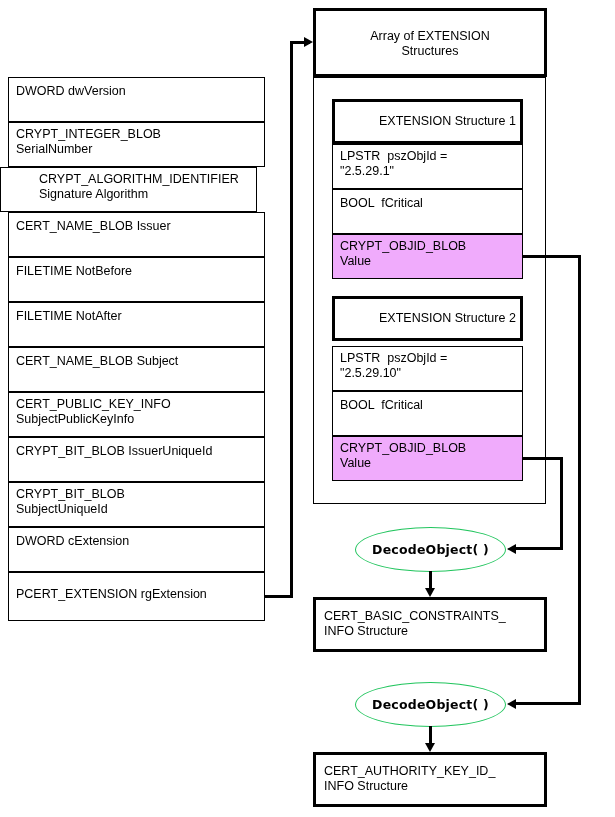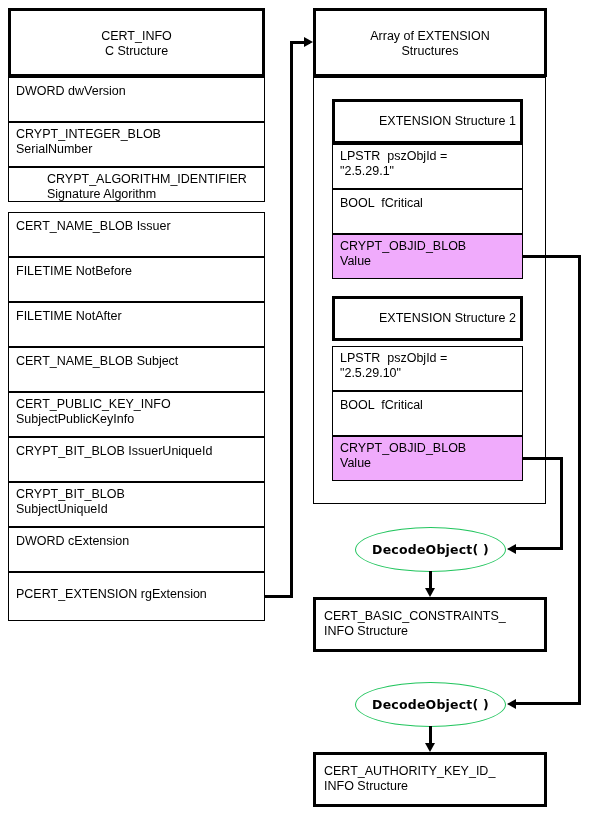--- a/index.html
+++ b/index.html
@@ -130,29 +130,25 @@
   }
 
   #decode-1 { left: 355px; top: 527px; width: 151px; height: 45px; }
   #decode-2 { left: 355px; top: 682px; width: 151px; height: 45px; }
 </style>
 </head>
 <body>
 
 <div id="canvas">
 
-  <div class="box thick" id="cert-info-header">
-    <div class="hdr-text">CERT_INFO
-C Structure</div>
-  </div>
 
   <div class="cell" style="left:8px;  top:77px;  width:257px; height:45px;">DWORD dwVersion</div>
   <div class="cell tight" style="left:8px; top:122px; width:257px; height:45px;">CRYPT_INTEGER_BLOB
 SerialNumber</div>
-  <div class="cell tight" style="left:8px; top:167px; width:257px; height:35px;padding-left:38px;">CRYPT_ALGORITHM_IDENTIFIER
+  <div class="cell tight" style="left:0; top:167px; width:257px; height:45px;padding-left:38px;">CRYPT_ALGORITHM_IDENTIFIER
 Signature Algorithm</div>
   <div class="cell" style="left:8px;  top:212px; width:257px; height:45px;">CERT_NAME_BLOB Issuer</div>
   <div class="cell" style="left:8px;  top:257px; width:257px; height:45px;">FILETIME NotBefore</div>
   <div class="cell" style="left:8px;  top:302px; width:257px; height:45px;">FILETIME NotAfter</div>
   <div class="cell" style="left:8px;  top:347px; width:257px; height:45px;">CERT_NAME_BLOB Subject</div>
   <div class="cell tight" style="left:8px; top:392px; width:257px; height:45px;">CERT_PUBLIC_KEY_INFO
 SubjectPublicKeyInfo</div>
   <div class="cell" style="left:8px;  top:437px; width:257px; height:45px;">CRYPT_BIT_BLOB IssuerUniqueId</div>
   <div class="cell tight" style="left:8px; top:482px; width:257px; height:45px;">CRYPT_BIT_BLOB
 SubjectUniqueId</div>

